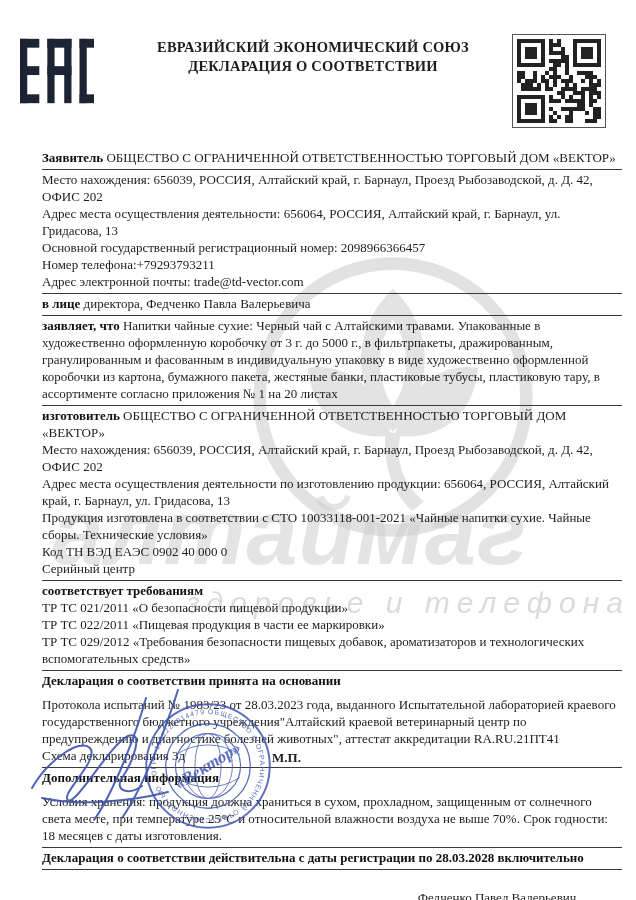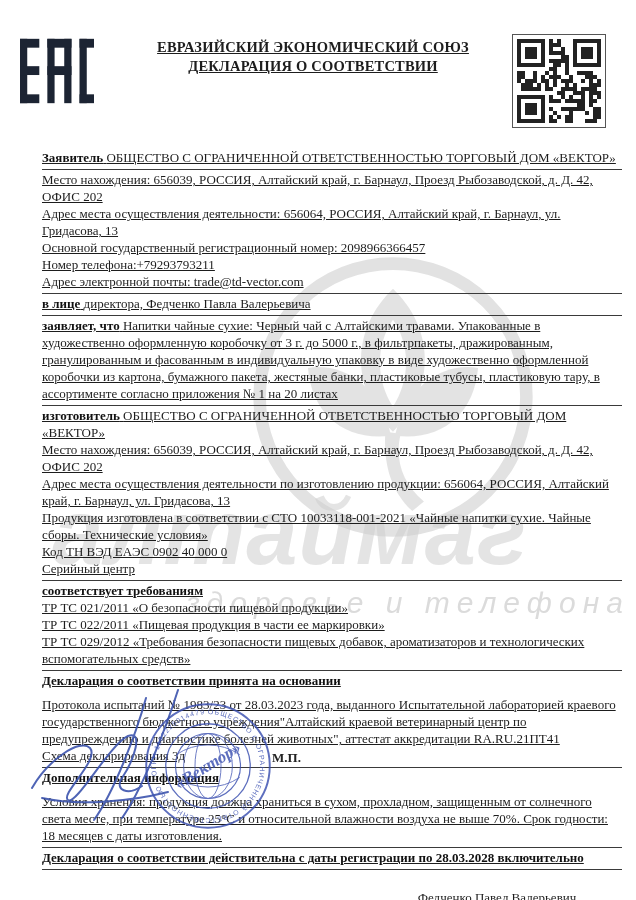--- a/index.html
+++ b/index.html
@@ -13,27 +13,27 @@
     overflow:hidden;
   }
   
   .header{
     position:relative;z-index:2;
     display:flex;align-items:flex-start;
     padding:34px 30px 6px 20px;
   }
   .eac-box{width:96px;flex:0 0 96px;padding-top:4px;}
   .titles{flex:1;text-align:center;padding-top:4px;}
-  .title-line{font-weight:bold;font-size:14.5px;line-height:19px;letter-spacing:.2px;text-decoration:underline;}
+  .title-line{font-weight:bold;font-size:14.5px;line-height:19px;letter-spacing:.2px;}
   .qr-wrap{flex:0 0 96px;display:flex;justify-content:flex-end;}
   .qr-frame{border:1px solid #555;background:#fff;padding:4px;line-height:0;}
   
   .content{position:relative;z-index:2;padding:14px 14px 0 42px;}
   .content p{margin:0;font-size:13px;line-height:17px;}
-  .sec{border-bottom:1px solid #3a3a3a;padding:1px 0 3px 0;text-decoration:underline;}
+  .sec{border-bottom:1px solid #3a3a3a;padding:1px 0 3px 0;}
   b{color:#111;}
   .gap-top{margin-top:7px !important;}
   
   .sig-row{display:flex;margin-top:2px;}
   .sig-left{flex:0 0 300px;display:flex;flex-direction:column;justify-content:flex-end;}
   .sig-spacer{height:34px;}
   .sig-mid{flex:0 0 30px;}
   .sig-right{flex:1;display:flex;flex-direction:column;justify-content:flex-end;}
   .sig-name{text-align:center;font-size:13px;line-height:17px;}
   

